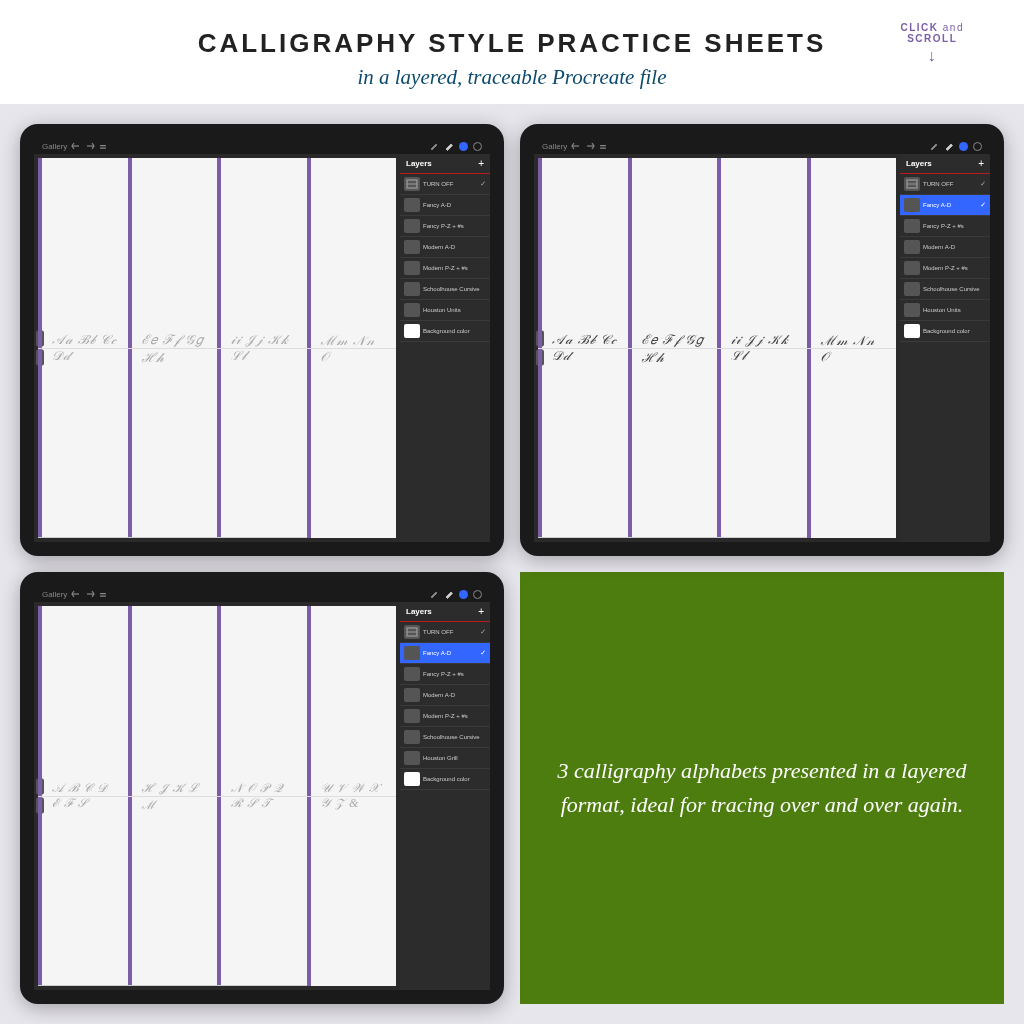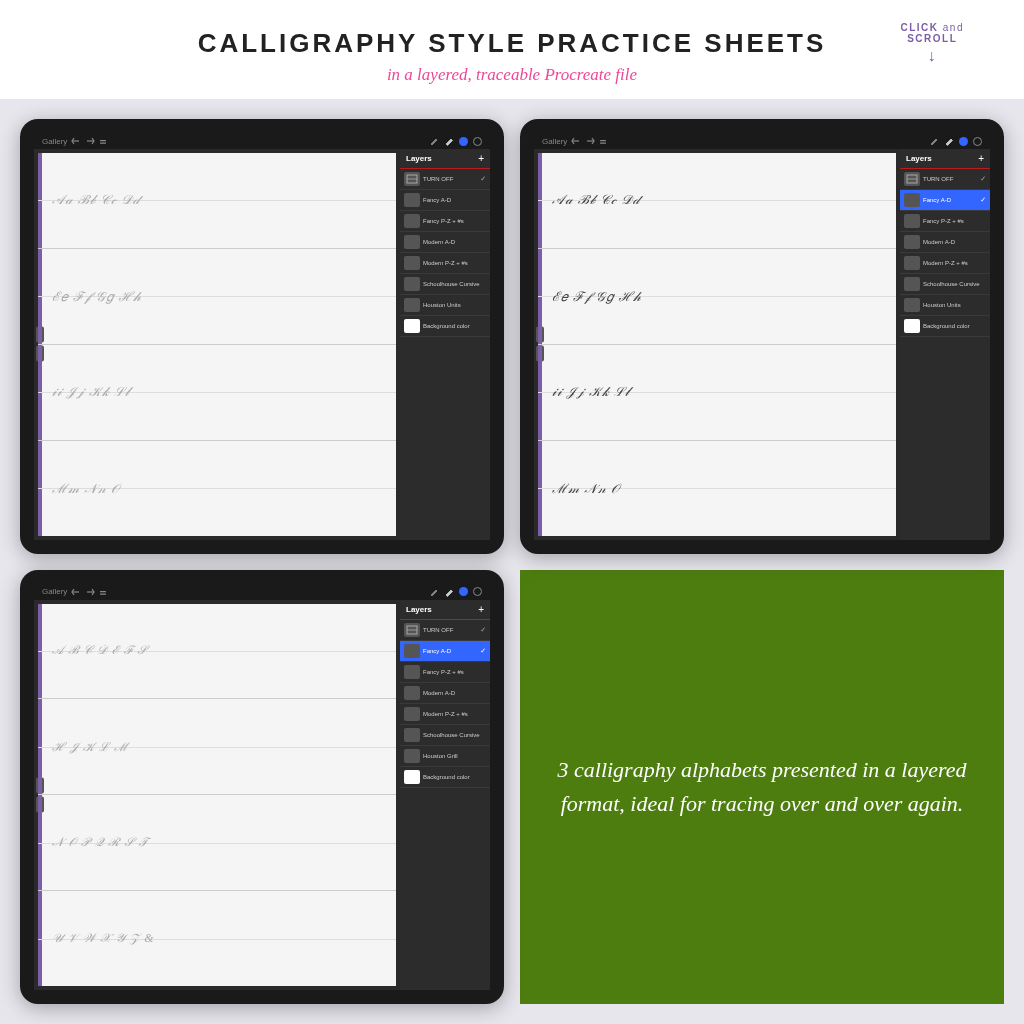--- a/index.html
+++ b/index.html
@@ -33,22 +33,22 @@
       font-family: 'Arial', sans-serif;
       font-size: 26px;
       font-weight: 700;
       letter-spacing: 3px;
       color: #222222;
       text-transform: uppercase;
     }
 
     .subtitle {
       font-style: italic;
-      font-size: 17px;
-      color: #ec4899;
+      font-size: 21px;
+      color: #0c4a6e;
       margin-top: 6px;
       font-family: Georgia, serif;
     }
 
     .click-scroll {
       position: absolute;
       right: 60px;
       top: 22px;
       text-align: center;
       color: #7b5ea7;
@@ -152,21 +152,21 @@
       justify-content: center;
       padding: 4px;
       position: relative;
     }
 
     .canvas-inner {
       width: 100%;
       height: 100%;
       background: #f5f5f5;
       display: flex;
-      flex-direction: column;
+      flex-direction: row;
       overflow: hidden;
       justify-content: flex-end;
     }
 
     
     .practice-row {
       flex: 1;
       border-bottom: 1px solid #ccc;
       display: flex;
       align-items: center;

